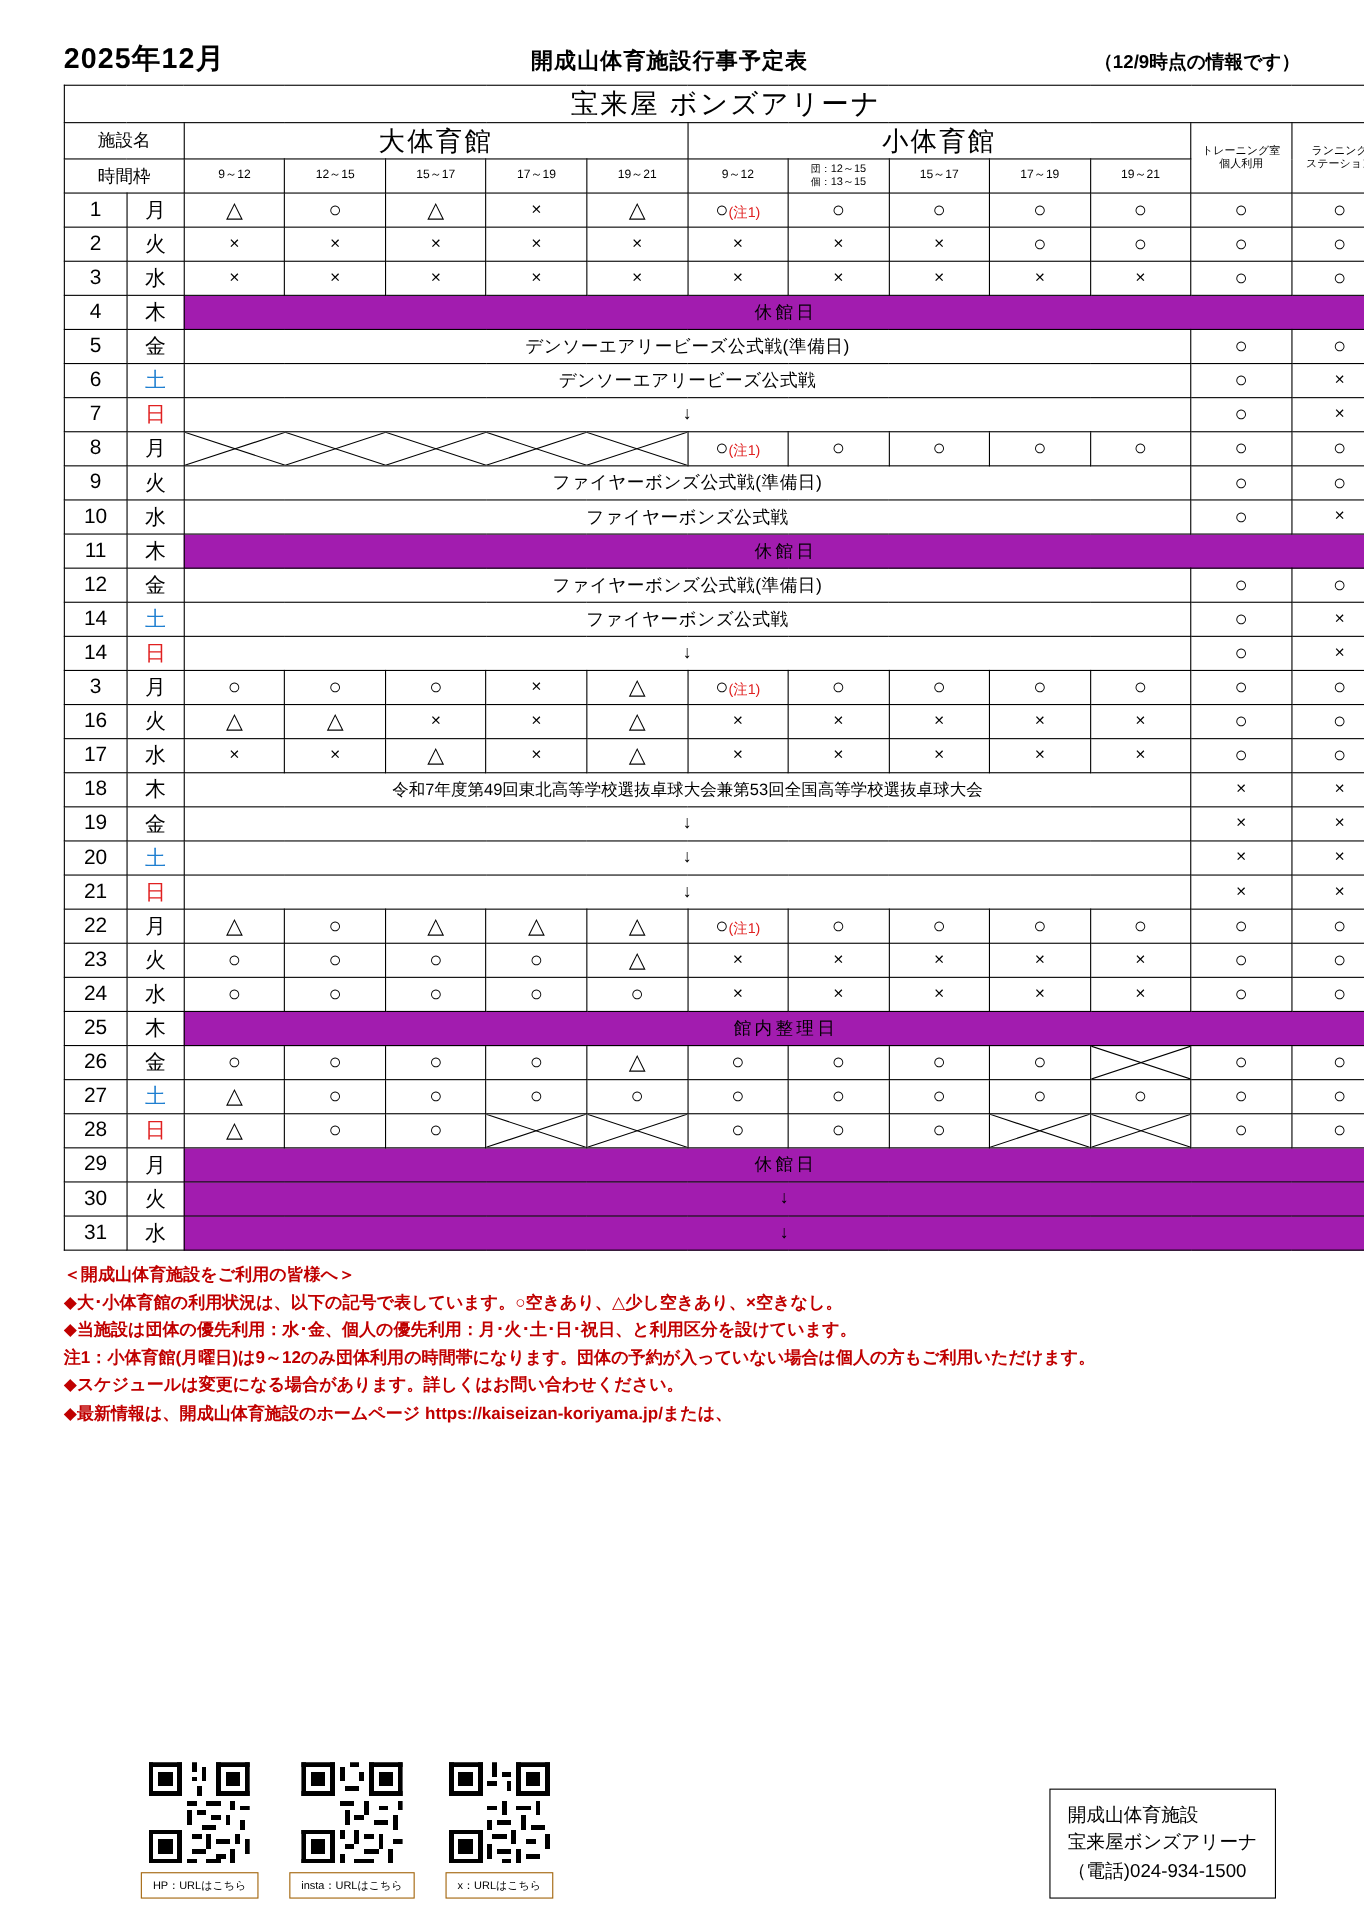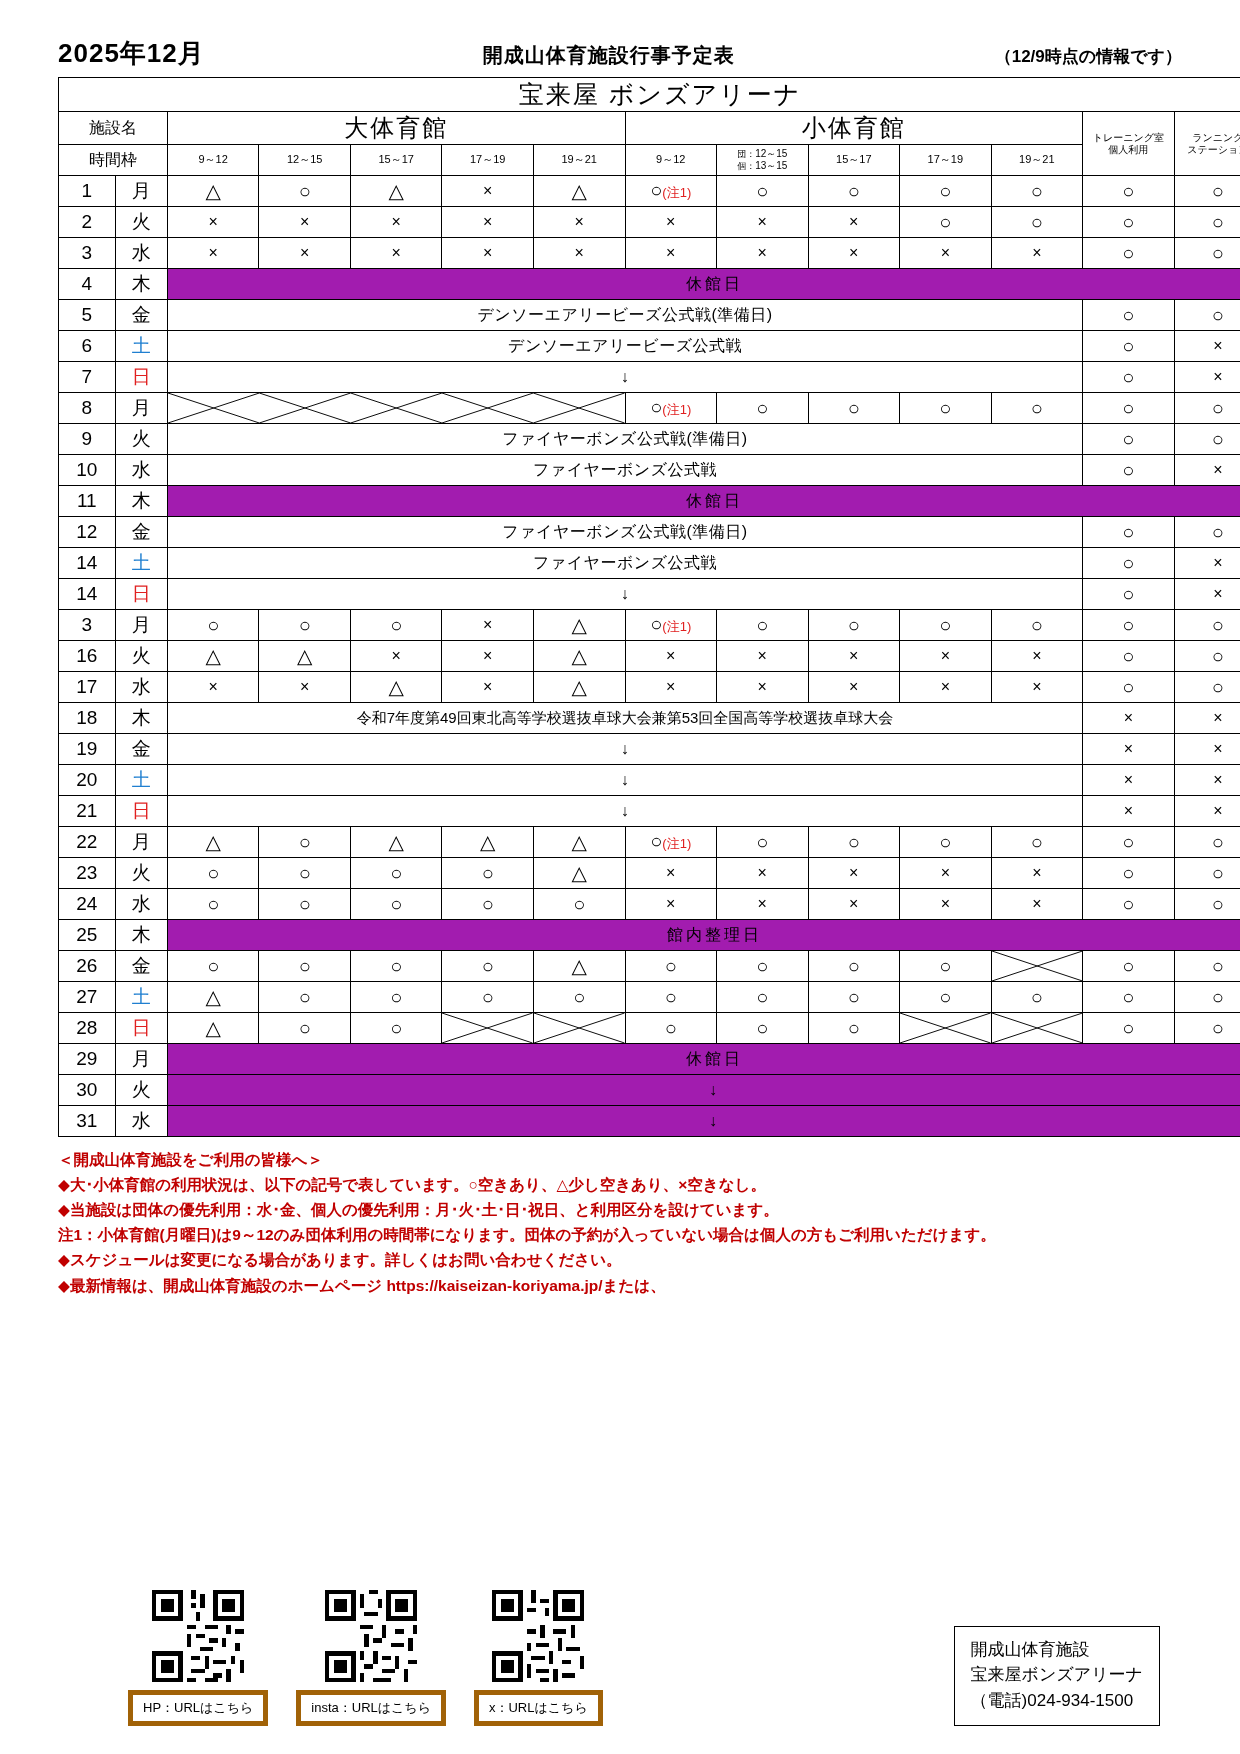--- a/index.html
+++ b/index.html
@@ -80,22 +80,22 @@
   
   .bottom{
     position:absolute;
     left:58px;right:58px;bottom:28px;
     display:flex;align-items:flex-end;justify-content:space-between;
   }
   .qr-area{display:flex;gap:28px;margin-left:70px;}
   .qr-item{display:flex;flex-direction:column;align-items:center;}
   .qr{width:92px;height:92px;margin-bottom:8px;}
   .qr-cap{
-    border:5px solid #a16207;
-    font-size:13px;
+    border:1px solid #a16207;
+    font-size:10px;
     padding:4px 10px;
     white-space:nowrap;
   }
   .contact{
     border:1px solid #000;
     padding:10px 16px 12px 16px;
     font-size:17px;
     line-height:1.5;
     margin-right:22px;
   }

